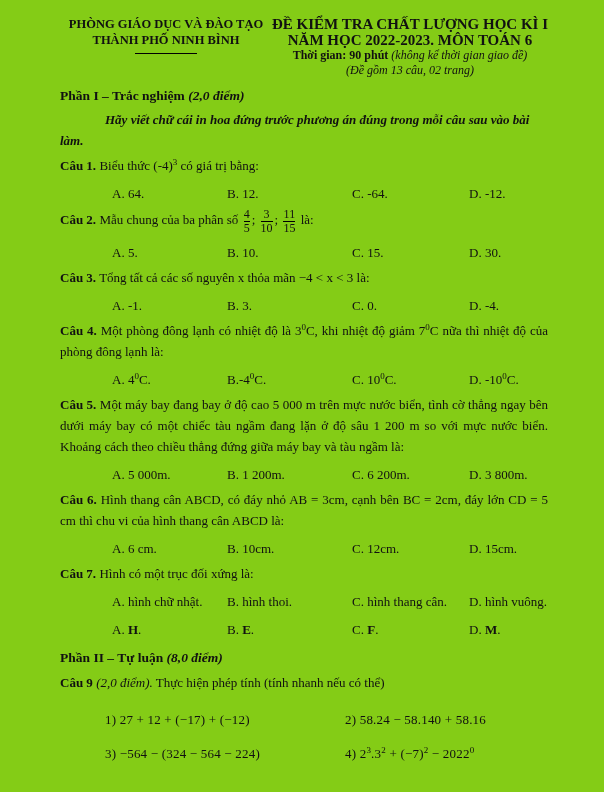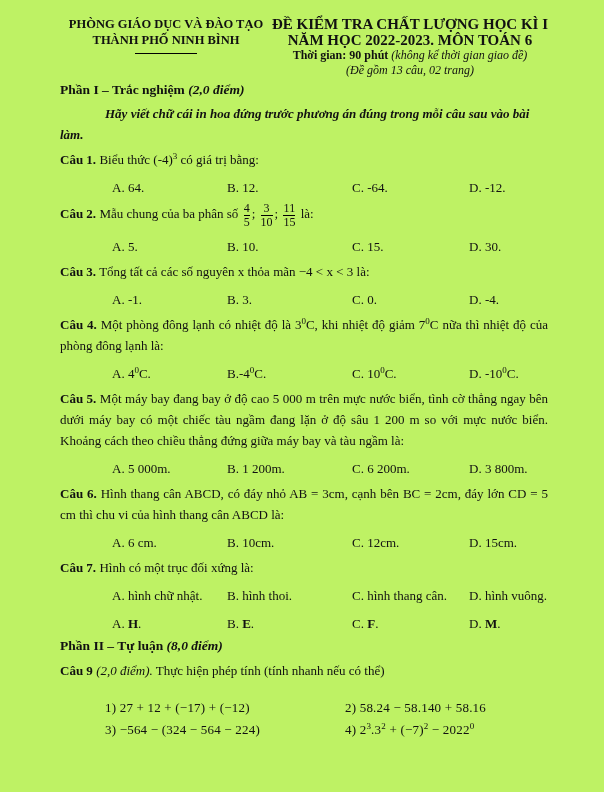--- a/index.html
+++ b/index.html
@@ -1,48 +1,48 @@
 <!DOCTYPE html>
 <html><head>
 <meta charset="utf-8">
 <style>
   html,body{margin:0;padding:0;background:#e8e8e8;}
   .page{
-    width:604px;height:792px;background:#bef264;box-sizing:border-box;
+    width:604px;height:792px;background:#84cc16;box-sizing:border-box;
     padding:16px 56px 0 60px;margin:0 auto;
     font-family:"Liberation Serif","DejaVu Serif",serif;
     color:#111;font-size:13px;line-height:21px;overflow:hidden;
   }
   
   .hdr{display:flex;align-items:flex-start;}
   .hdr-left{width:212px;text-align:center;font-weight:bold;font-size:12.5px;line-height:16px;}
   .hdr-rule{width:62px;border-top:1.4px solid #000;margin:5px auto 0;}
   .hdr-right{flex:1;text-align:center;line-height:16px;}
   .hdr-right .t{font-weight:bold;font-size:15px;}
   .hdr-sub{font-size:12px;line-height:15px;}
   .hdr-sub b{font-weight:bold;}
   .hdr-sub i{font-style:italic;}
   
-  .part-title{font-weight:bold;margin:1px 0 0;font-size:13.5px;}
+  .part-title{font-weight:bold;margin:7px 0 0;font-size:13.5px;}
   .part-title .pts{font-style:italic;}
   .instruction{font-weight:bold;font-style:italic;text-indent:45px;margin:3px 0 0;}
   
   .q-text{margin:4px 0 0;text-align:justify;}
   .q-label{font-weight:bold;}
   .options{display:grid;grid-template-columns:115px 125px 117px auto;padding-left:45px;margin:7px 7px 0;}
   .options span{white-space:nowrap;}
   
   .frac{display:inline-block;text-align:center;vertical-align:middle;line-height:13px;font-size:12px;padding:0 2px;}
   .frac .num{display:block;}
   .frac .den{display:block;border-top:1px solid #000;}
   sup{font-size:9px;line-height:0;}
   
   .q9-head{margin:4px 0 16px;}
   .q9-head i{font-style:italic;}
-  .exprs{display:grid;grid-template-columns:240px auto;row-gap:1px;padding-left:45px;margin:2px 0 0;}
+  .exprs{display:grid;grid-template-columns:240px auto;row-gap:13px;padding-left:45px;margin:2px 0 0;}
   .expr{white-space:nowrap;letter-spacing:0.2px;}
 </style>
 </head>
 <body>
 
 <div class="page">
 
   <div class="hdr">
     <div class="hdr-left">
       <div>PHÒNG GIÁO DỤC VÀ ĐÀO TẠO</div>

